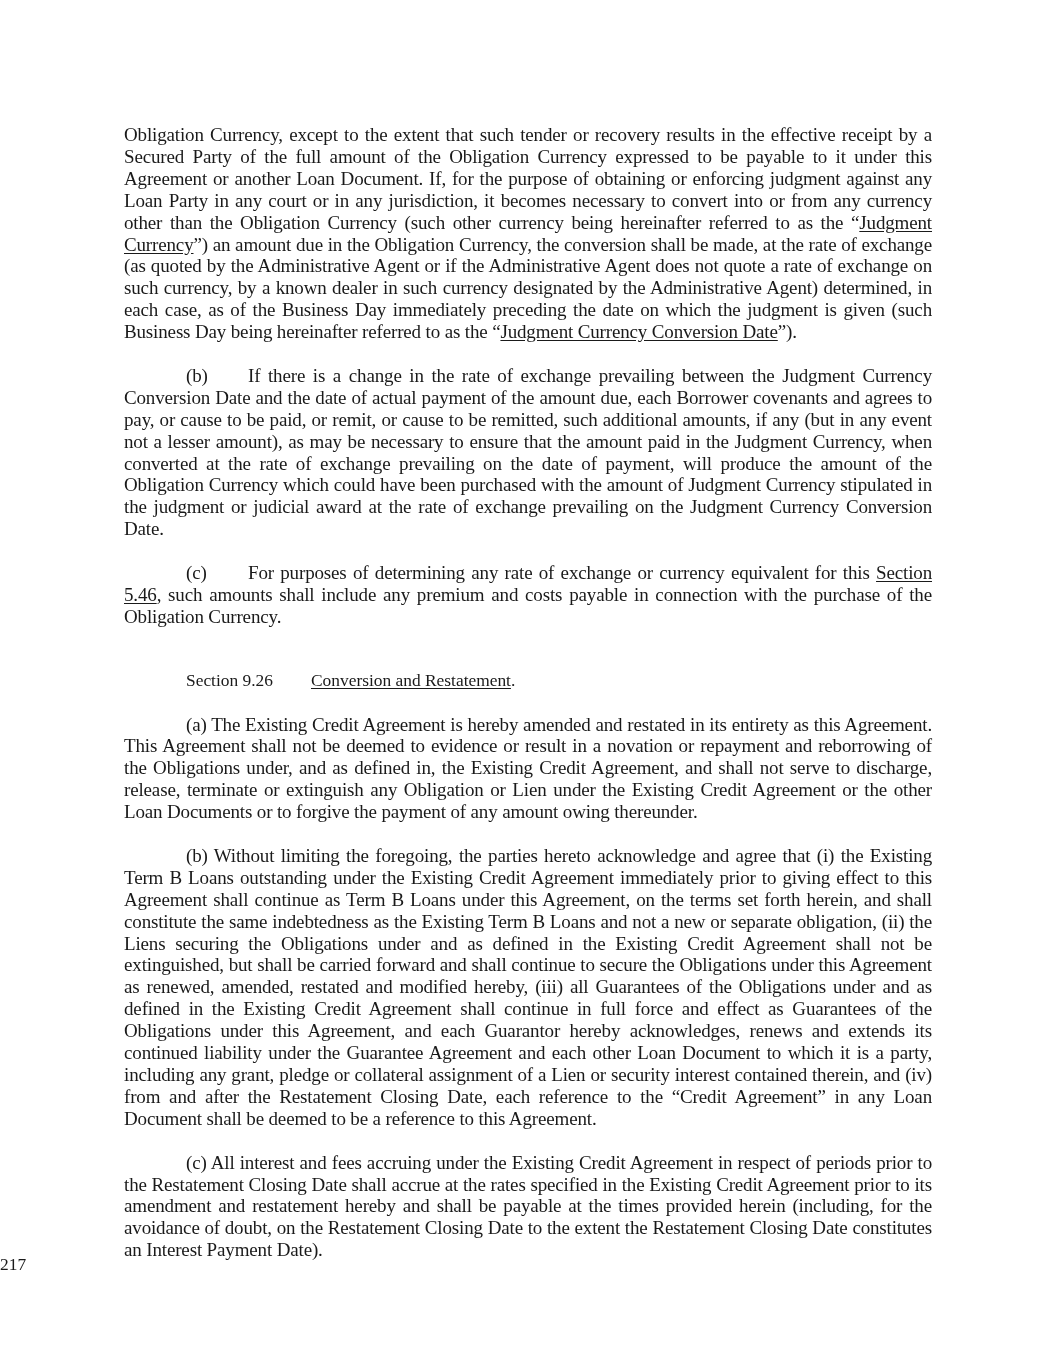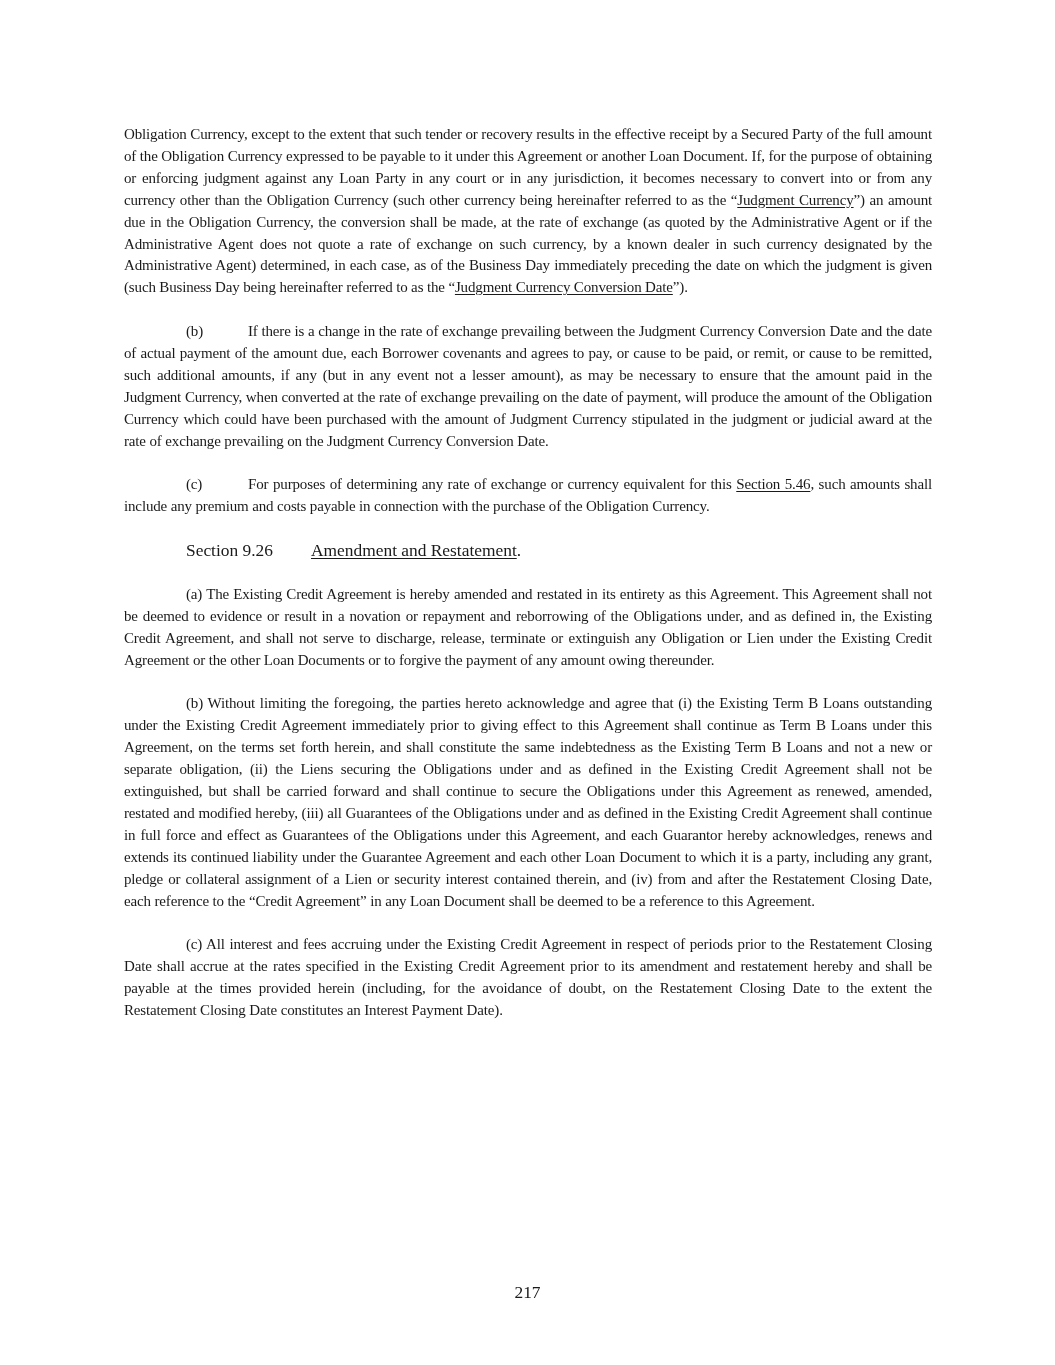--- a/index.html
+++ b/index.html
@@ -15,21 +15,21 @@
     color: #1a1a1a;
     font-family: "Liberation Serif", "DejaVu Serif", serif;
   }
   .page {
     position: absolute;
     left: 124px;
     top: 124px;
     width: 808px;
   }
   .para {
-    font-size: 15px;
+    font-size: 19px;
     line-height: 21.9px;
     text-align: justify;
     margin: 0 0 21.9px 0;
     letter-spacing: -0.15px;
   }
   .label-col {
     display: inline-block;
     width: 62px;
   }
   .indent-first {
@@ -41,43 +41,43 @@
   }
   .section-heading {
     font-size: 17.4px;
     line-height: 21.9px;
     margin: 0 0 21.9px 0;
     padding-left: 62px;
   }
   .section-num {
     display: inline-block;
     width: 125px;
+    margin-top: 20px;
   }
   .page-number {
     position: absolute;
     left: 0;
     width: 1055px;
-    top: 1282px;
-    text-align: center;
+    top: 1254px;
     font-size: 17.4px;
     line-height: 21px;
   }
 </style>
 </head>
 <body>
 
 <div class="page">
 
   <p class="para"><span>Obligation Currency, except to the extent that such tender or recovery results in the effective receipt by a Secured Party of the full amount of the Obligation Currency expressed to be payable to it under this Agreement or another Loan Document. If, for the purpose of obtaining or enforcing judgment against any Loan Party in any court or in any jurisdiction, it becomes necessary to convert into or from any currency other than the Obligation Currency (such other currency being hereinafter referred to as the “</span><span class="u">Judgment Currency</span><span>”) an amount due in the Obligation Currency, the conversion shall be made, at the rate of exchange (as quoted by the Administrative Agent or if the Administrative Agent does not quote a rate of exchange on such currency, by a known dealer in such currency designated by the Administrative Agent) determined, in each case, as of the Business Day immediately preceding the date on which the judgment is given (such Business Day being hereinafter referred to as the “</span><span class="u">Judgment Currency Conversion Date</span><span>”).</span></p>
 
   <p class="para indent-first"><span class="label-col" style="text-indent:0">(b)</span><span>If there is a change in the rate of exchange prevailing between the Judgment Currency Conversion Date and the date of actual payment of the amount due, each Borrower covenants and agrees to pay, or cause to be paid, or remit, or cause to be remitted, such additional amounts, if any (but in any event not a lesser amount), as may be necessary to ensure that the amount paid in the Judgment Currency, when converted at the rate of exchange prevailing on the date of payment, will produce the amount of the Obligation Currency which could have been purchased with the amount of Judgment Currency stipulated in the judgment or judicial award at the rate of exchange prevailing on the Judgment Currency Conversion Date.</span></p>
 
   <p class="para indent-first"><span class="label-col" style="text-indent:0">(c)</span><span>For purposes of determining any rate of exchange or currency equivalent for this </span><span class="u">Section 5.46</span><span>, such amounts shall include any premium and costs payable in connection with the purchase of the Obligation Currency.</span></p>
 
-  <p class="section-heading"><span class="section-num">Section 9.26</span><span class="u">Amendment and Restatement</span><span>.</span></p>
+  <p class="section-heading"><span class="section-num">Section 9.26</span><span class="u">Conversion and Restatement</span><span>.</span></p>
 
   <p class="para indent-first">(a) The Existing Credit Agreement is hereby amended and restated in its entirety as this Agreement. This Agreement shall not be deemed to evidence or result in a novation or repayment and reborrowing of the Obligations under, and as defined in, the Existing Credit Agreement, and shall not serve to discharge, release, terminate or extinguish any Obligation or Lien under the Existing Credit Agreement or the other Loan Documents or to forgive the payment of any amount owing thereunder.</p>
 
   <p class="para indent-first">(b) Without limiting the foregoing, the parties hereto acknowledge and agree that (i) the Existing Term B Loans outstanding under the Existing Credit Agreement immediately prior to giving effect to this Agreement shall continue as Term B Loans under this Agreement, on the terms set forth herein, and shall constitute the same indebtedness as the Existing Term B Loans and not a new or separate obligation, (ii) the Liens securing the Obligations under and as defined in the Existing Credit Agreement shall not be extinguished, but shall be carried forward and shall continue to secure the Obligations under this Agreement as renewed, amended, restated and modified hereby, (iii) all Guarantees of the Obligations under and as defined in the Existing Credit Agreement shall continue in full force and effect as Guarantees of the Obligations under this Agreement, and each Guarantor hereby acknowledges, renews and extends its continued liability under the Guarantee Agreement and each other Loan Document to which it is a party, including any grant, pledge or collateral assignment of a Lien or security interest contained therein, and (iv) from and after the Restatement Closing Date, each reference to the “Credit Agreement” in any Loan Document shall be deemed to be a reference to this Agreement.</p>
 
   <p class="para indent-first">(c) All interest and fees accruing under the Existing Credit Agreement in respect of periods prior to the Restatement Closing Date shall accrue at the rates specified in the Existing Credit Agreement prior to its amendment and restatement hereby and shall be payable at the times provided herein (including, for the avoidance of doubt, on the Restatement Closing Date to the extent the Restatement Closing Date constitutes an Interest Payment Date).</p>
 
 </div>
 
 <div class="page-number">217</div>

